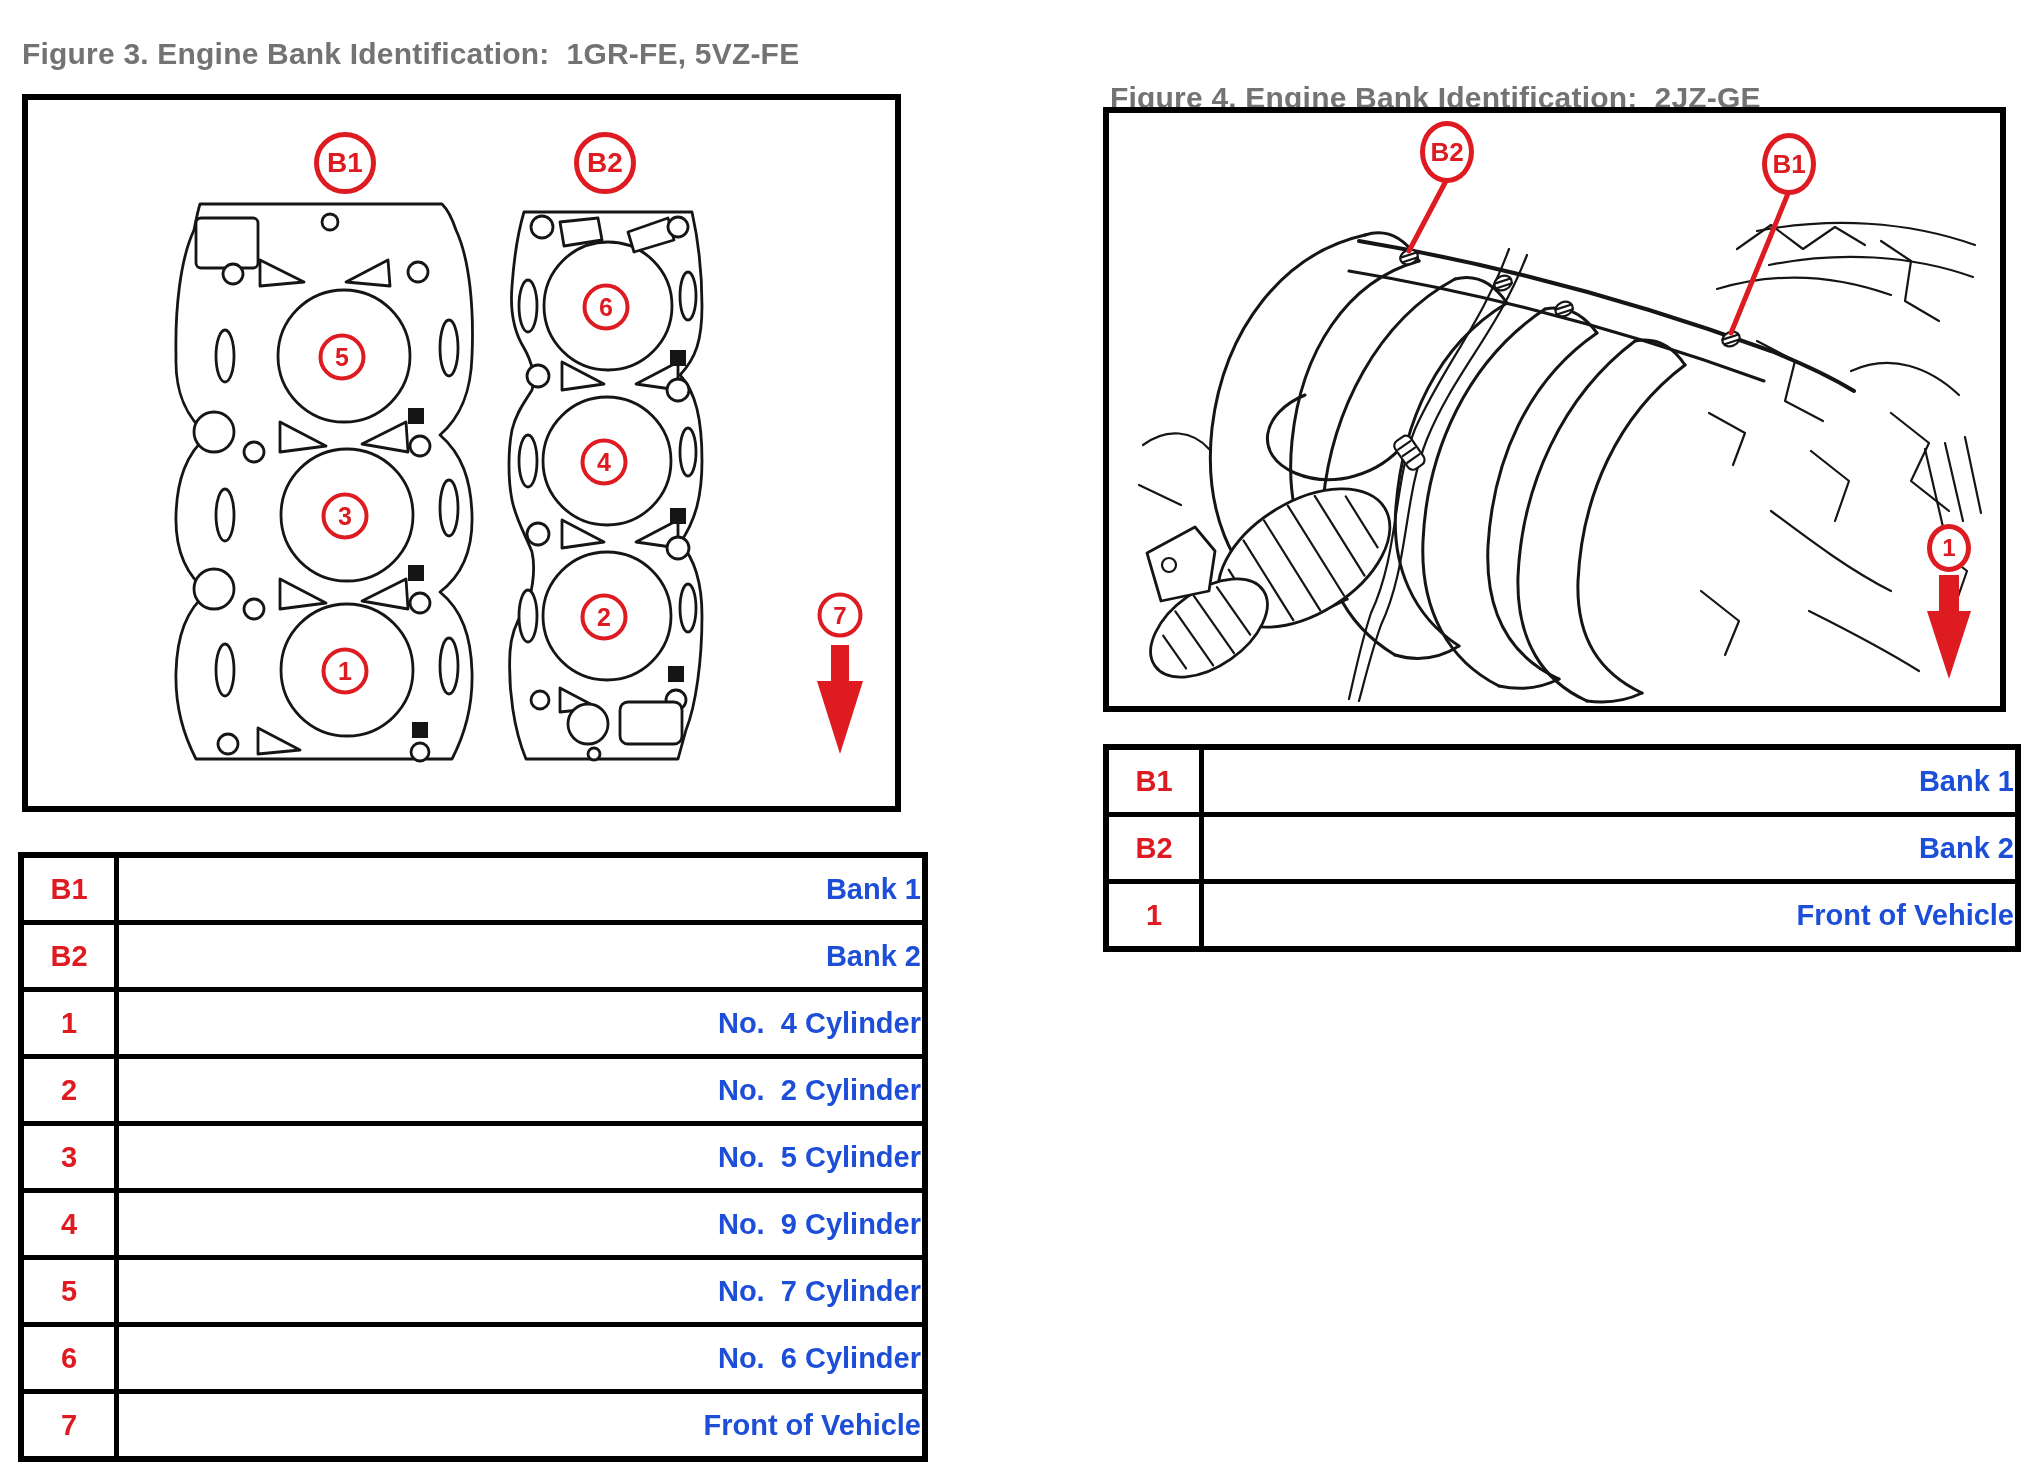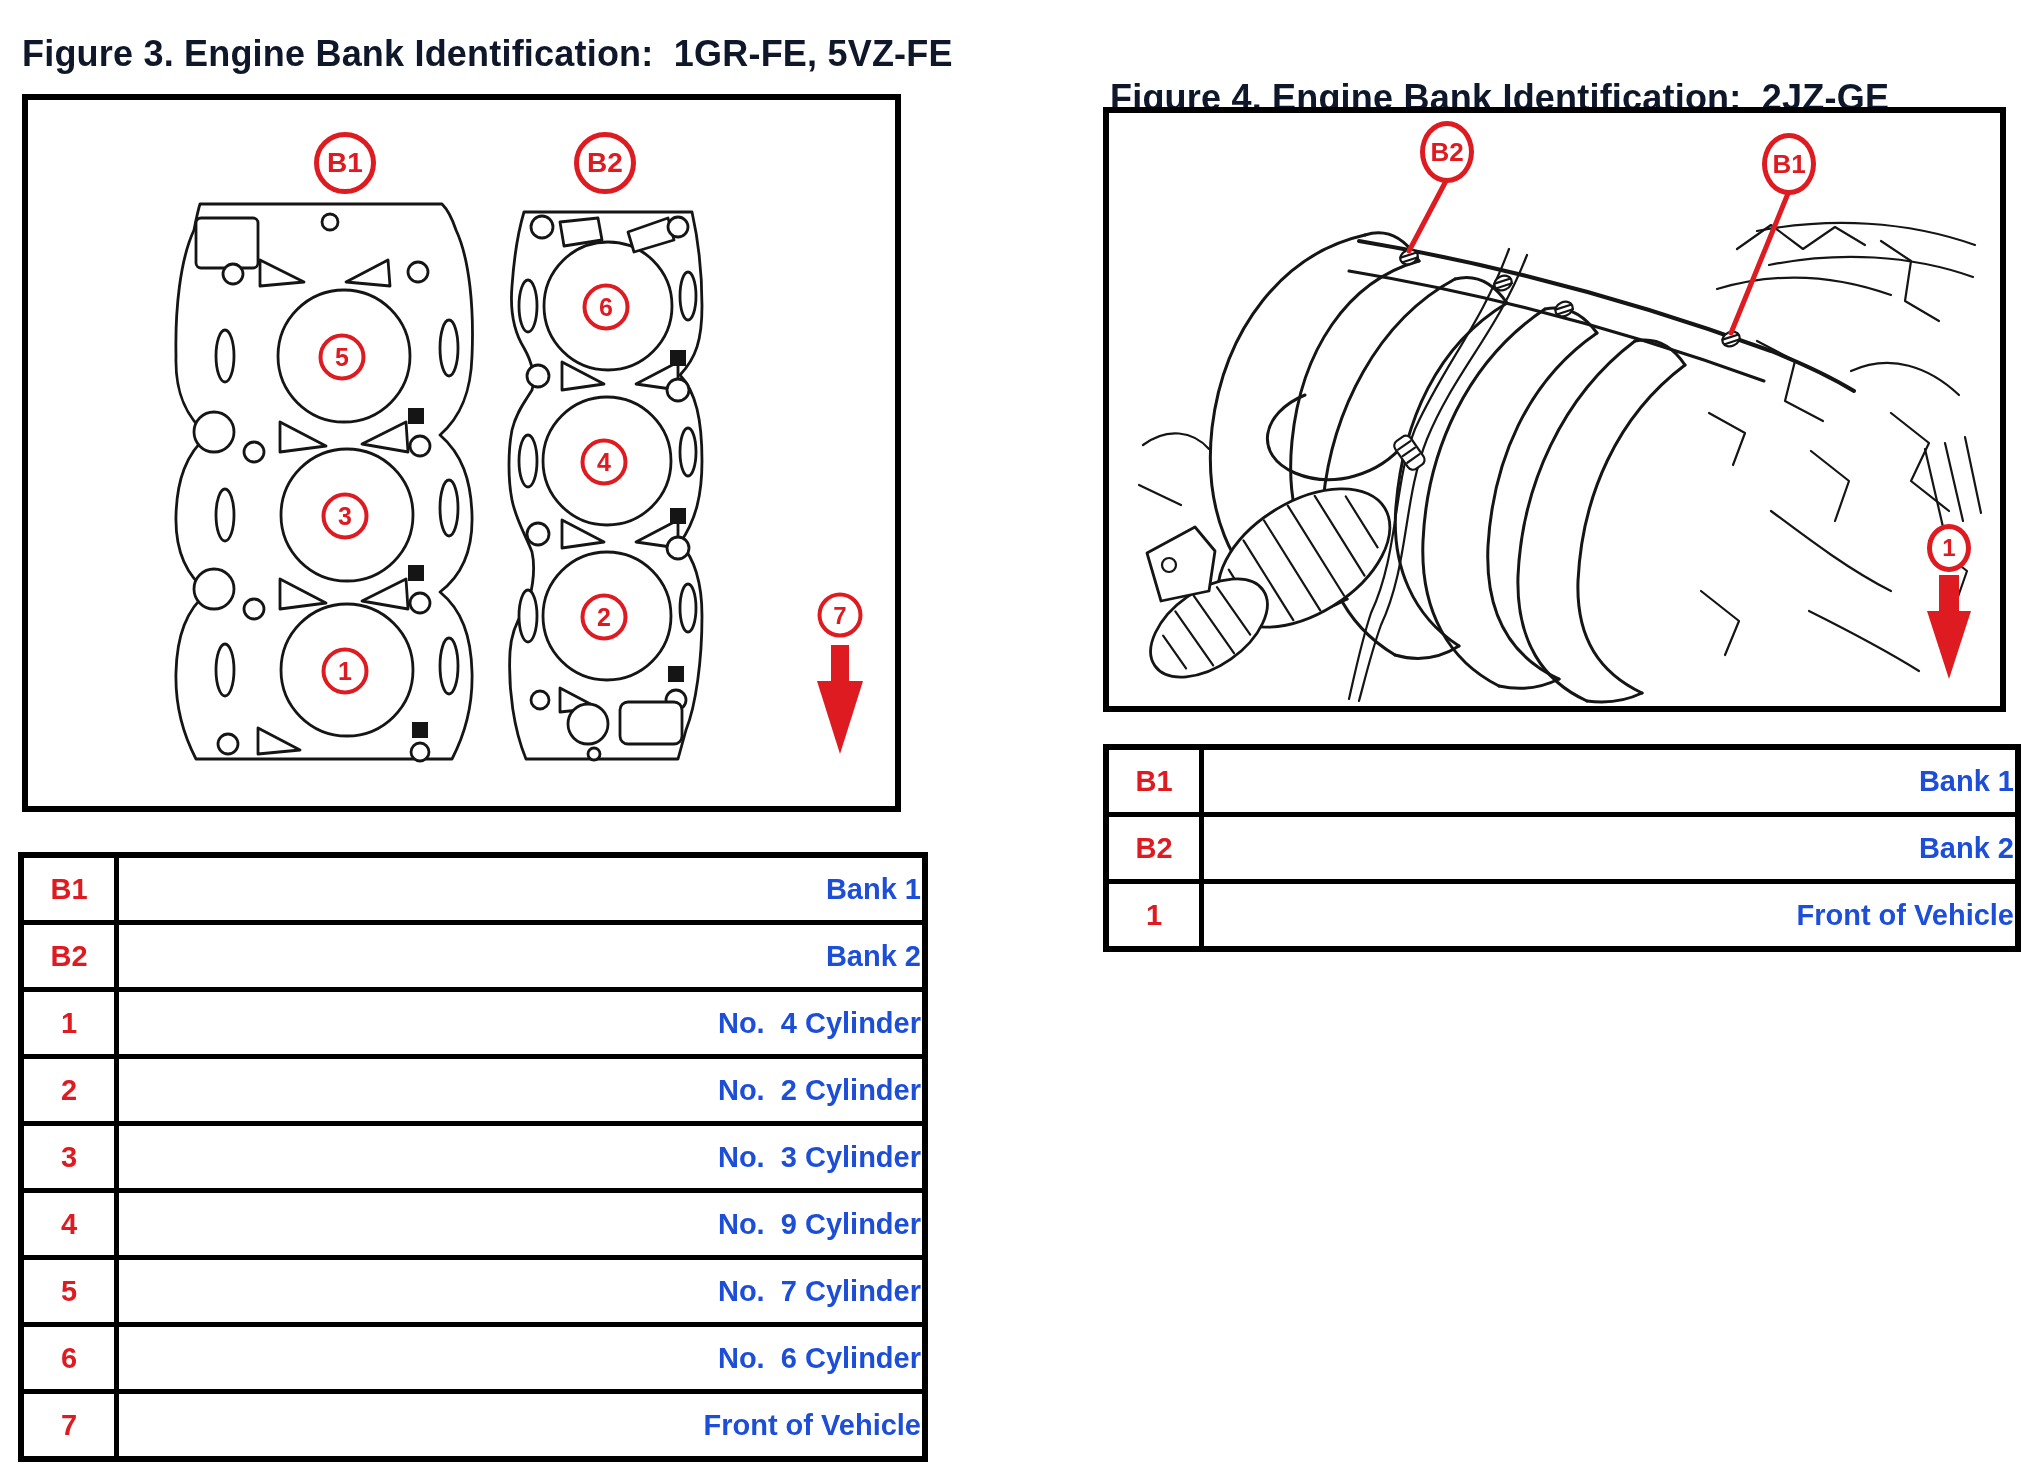--- a/index.html
+++ b/index.html
@@ -1,19 +1,19 @@
 <!DOCTYPE html>
 <html><head>
 <meta charset="utf-8">
 <style>
   html,body{margin:0;padding:0;background:#fff;}
   body{width:2035px;height:1474px;position:relative;overflow:hidden;
        font-family:"Liberation Sans",sans-serif;}
 
-  .fig-title{position:absolute;color:#0f172a;font-weight:bold;font-size:36px;
+  .fig-title{position:absolute;color:#737373;font-weight:bold;font-size:30px;
              line-height:32px;white-space:pre;letter-spacing:0.2px;}
 
   .figbox{position:absolute;border:6px solid #000;background:#fff;}
 
   
   .co{position:absolute;box-sizing:border-box;background:#fff;color:#DD1B21;
       border:5px solid #DD1B21;border-radius:50%;display:flex;align-items:center;
       justify-content:center;font-weight:bold;transform:translate(-50%,-50%);
       z-index:3;line-height:1;}
   .co-lg{width:62px;height:62px;font-size:28px;}
@@ -171,21 +171,21 @@
   <tr>
     <td class="k">1</td>
     <td class="d">No.  4 Cylinder</td>
       </tr>
   <tr>
     <td class="k">2</td>
     <td class="d">No.  2 Cylinder</td>
       </tr>
   <tr>
     <td class="k">3</td>
-    <td class="d">No.  3 Cylinder</td>
+    <td class="d">No.  5 Cylinder</td>
       </tr>
   <tr>
     <td class="k">4</td>
     <td class="d">No.  9 Cylinder</td>
       </tr>
   <tr>
     <td class="k">5</td>
     <td class="d">No.  7 Cylinder</td>
       </tr>
   <tr>

